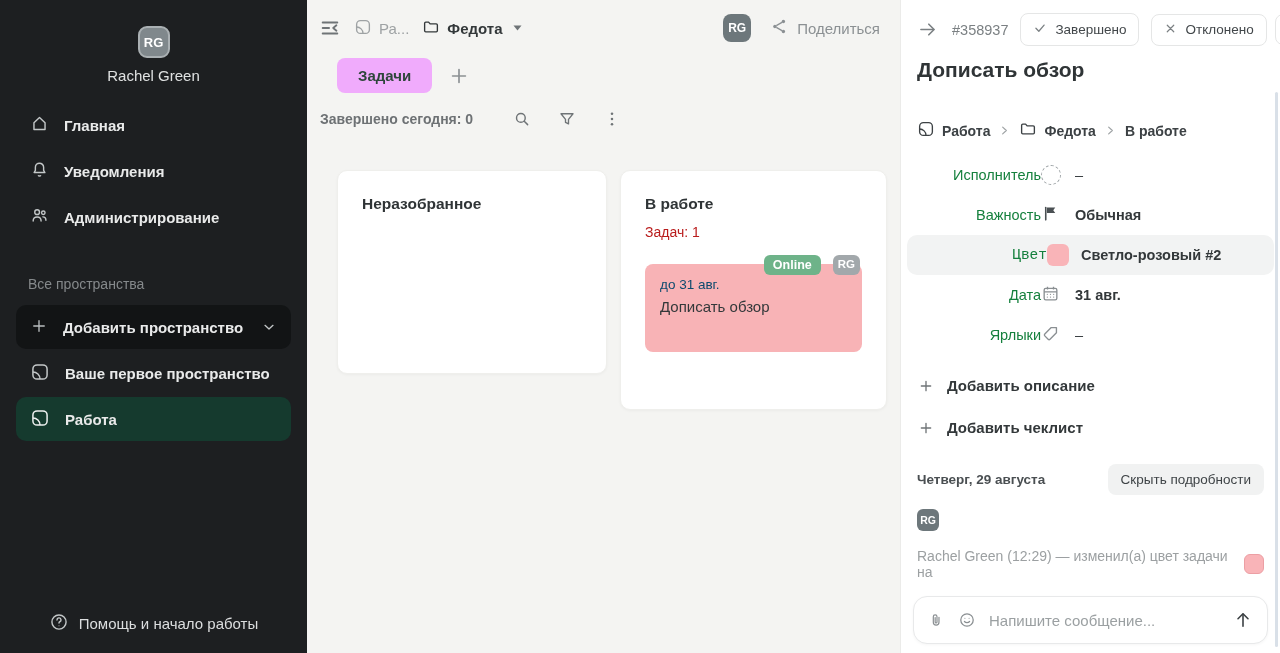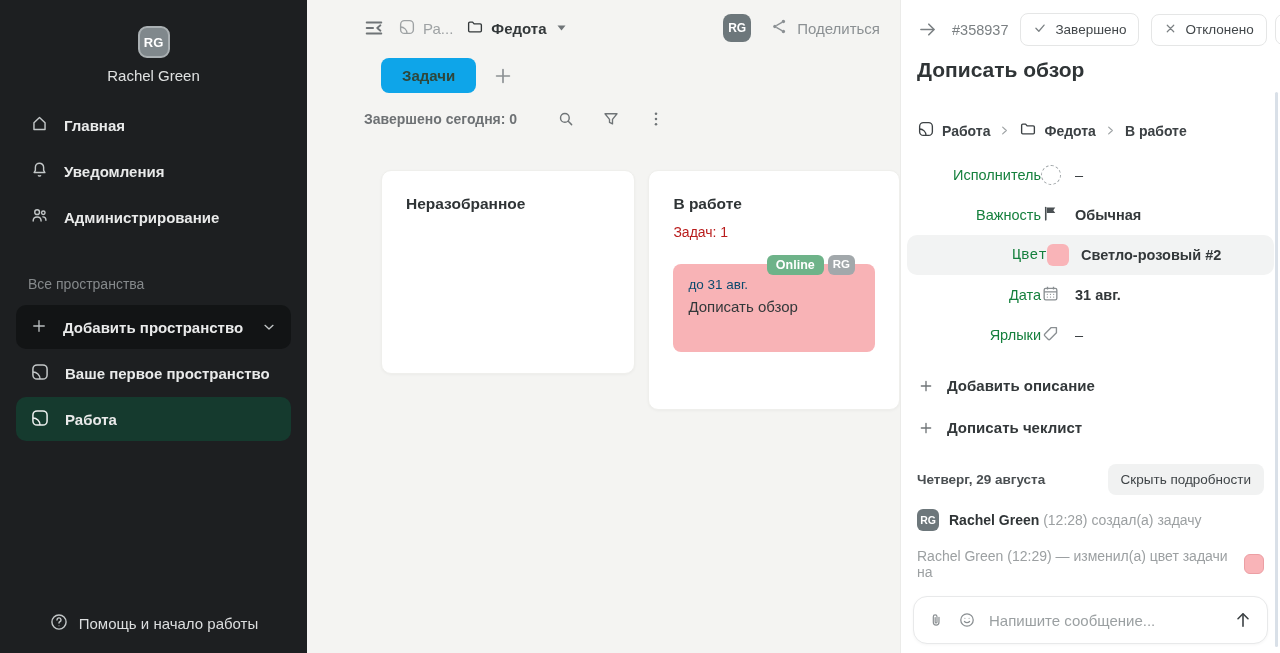--- a/index.html
+++ b/index.html
@@ -22,46 +22,46 @@
   .sb-add-space .chev { margin-left:auto; color:#b9bdbf; display:flex; }
   .sb-space { margin:2px 16px 0; height:44px; border-radius:10px; display:flex; align-items:center; gap:15px;
     padding:0 14px; font-weight:bold; font-size:15px; cursor:pointer; }
   .sb-space.active { background:#153a2e; }
   .sb-space svg, .sb-add-space svg:first-child { color:#c3c7c8; }
   .sb-help { position:absolute; bottom:18px; left:0; width:100%; display:flex; justify-content:center;
     align-items:center; gap:10px; font-size:15px; color:#dcdedf; cursor:pointer; }
   .sb-help svg { color:#c3c7c8; }
 
   
-  .board { flex:1; background:#f4f4f2; position:relative; min-width:0;margin-left:44px; }
+  .board { flex:1; background:#f4f4f2; position:relative; min-width:0; }
   .board-header { display:flex; align-items:center; padding:14px 20px 0 12px; }
   .icon-btn { background:none; border:none; display:flex; align-items:center; cursor:pointer; color:#6f7477; padding:0; }
   .crumb { display:flex; align-items:center; gap:7px; margin-left:13px; font-size:15px; cursor:pointer; }
   .crumb.muted { color:#9ea2a4; }
   .crumb.strong { color:#33383a; font-weight:bold; }
   .crumb .caret { margin-left:3px; color:#6f7477; display:flex; }
   .board-header-right { margin-left:auto; display:flex; align-items:center; gap:20px; }
   .avatar-sq { width:28px; height:28px; border-radius:8px; background:#6d777b; color:#fff; font-weight:bold;
     font-size:12px; display:flex; align-items:center; justify-content:center; }
   .share-btn { display:flex; align-items:center; gap:9px; color:#8b9093; font-size:15px; background:none; border:none; cursor:pointer; }
   .tabs-row { display:flex; align-items:center; margin-top:16px; padding-left:30px; gap:16px; }
-  .tab-pill { background:#0ea5e9; color:#2e463b; font-weight:bold; font-size:15px; padding:9px 21px;
+  .tab-pill { background:#f0abfc; color:#2e463b; font-weight:bold; font-size:15px; padding:9px 21px;
     border-radius:8px; border:none; cursor:pointer; }
   .toolbar { display:flex; align-items:center; margin-top:17px; padding-left:13px; }
   .completed-label { font-weight:bold; font-size:14px; color:#6d7174; }
   .toolbar-icons { display:flex; align-items:center; gap:27px; margin-left:40px; color:#6f7477; }
   .columns { display:flex; align-items:flex-start; gap:13px; margin-top:42px; padding-left:30px; }
   .kcolumn { background:#fff; border:1px solid #efefec; border-radius:10px; box-shadow:0 1px 3px rgba(0,0,0,0.04);
     width:270px; padding:24px; }
   .kcolumn.c1 { height:204px; }
   .kcolumn.c2 { height:240px; width:267px; }
   .kcol-title { font-weight:bold; font-size:15.5px; color:#2f3436; }
   .kcol-count { margin-top:11px; color:#b91c1c; font-size:14px; }
   .kcard { margin-top:24px; background:#f8b3b6; border-radius:8px; padding:13px 15px 37px; position:relative; cursor:pointer; }
-  .kcard-badges { position:absolute; top:-9px; right:20px; display:flex; gap:4px; }
+  .kcard-badges { position:absolute; top:-9px; right:2px; display:flex; gap:12px; }
   .badge-online { background:#6eb389; color:#fff; font-weight:bold; font-size:12.5px; padding:3px 9px; border-radius:6px; }
   .badge-avatar { background:#a2a8ab; color:#fff; font-weight:bold; font-size:11.5px; padding:3px 5px; border-radius:6px; }
   .kcard-due { color:#0c4a6e; font-size:13.5px; }
   .kcard-title { color:#33383a; font-size:15px; margin-top:6px; }
 
   
   .task-panel { width:380px; flex-shrink:0; background:#fff; border-left:1px solid #ebebe9; position:relative; }
   .tp-header { display:flex; align-items:center; padding:13px 8px 0 16px; }
   .tp-id { margin-left:14px; color:#7b8083; font-size:14.5px; }
   .tp-btn { margin-left:12px; display:flex; align-items:center; gap:8px; border:1px solid #e5e6e6; background:#fff;
@@ -399,32 +399,30 @@
           </svg>
         </span>
       <span>Добавить описание</span>
     </div>
     <div class="tp-add">
       <span class="plus">
           <svg width="16" height="16" viewBox="0 0 24 24" fill="none" stroke="currentColor" stroke-width="2" stroke-linecap="round">
             <path d="M12 5 V19 M5 12 H19"></path>
           </svg>
         </span>
-      <span>Дописать чеклист</span>
+      <span>Добавить чеклист</span>
     </div>
 
     <div class="tp-date-row">
       <span class="tp-date">Четверг, 29 августа</span>
       <button class="hide-details-btn">Скрыть подробности</button>
     </div>
 
     <div class="tp-activity1">
       <span class="mini-avatar">RG</span>
-      <span><span class="act-name">Rachel Green</span>
-      <span class="act-rest">(12:28) создал(а) задачу</span></span>
     </div>
 
     <div class="tp-activity2">
       <span>Rachel Green (12:29) — изменил(а) цвет задачи на</span>
       <span class="mini-swatch"></span>
     </div>
 
     <div class="tp-composer">
       <span class="cicon">
           <svg width="17" height="17" viewBox="0 0 24 24" fill="none" stroke="currentColor" stroke-width="1.7" stroke-linecap="round">

